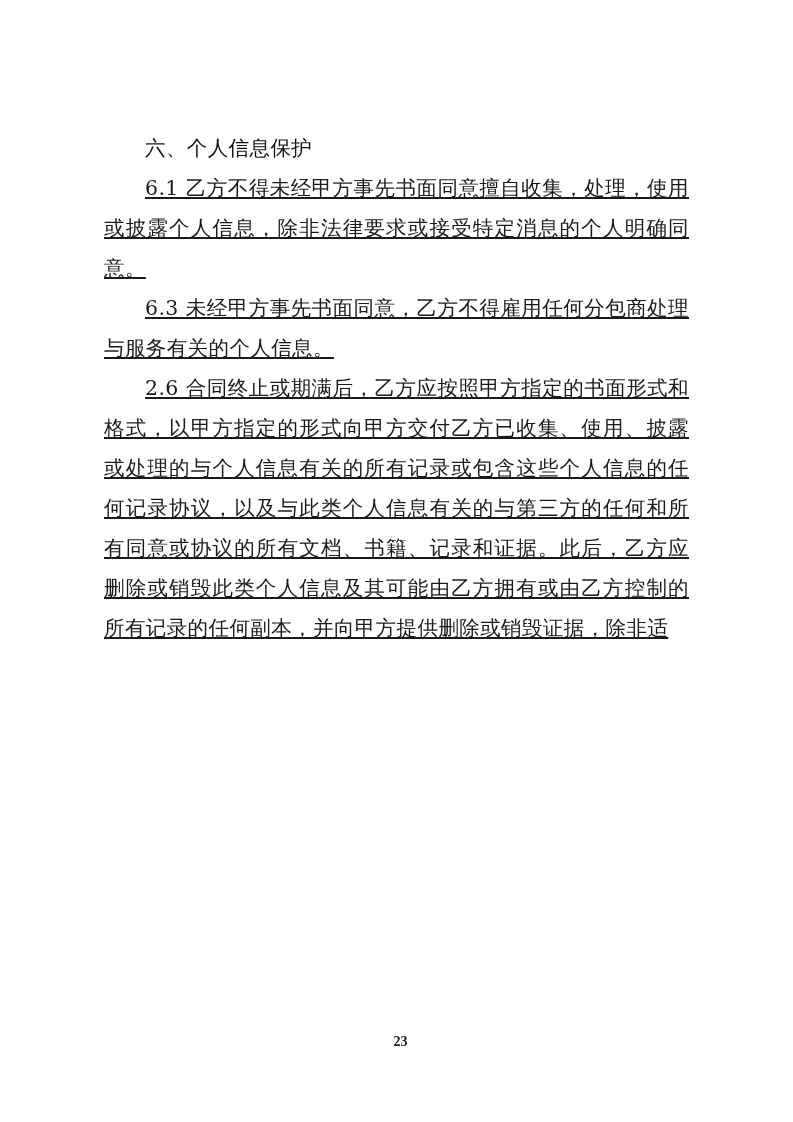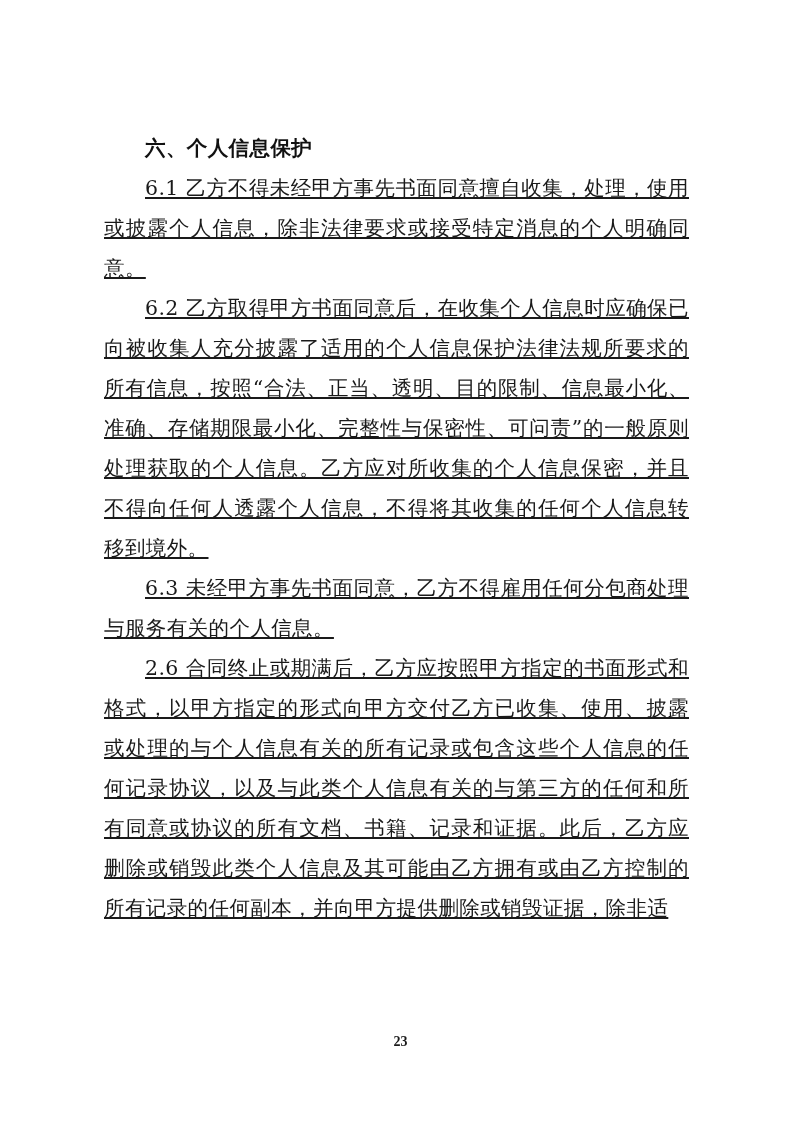--- a/index.html
+++ b/index.html
@@ -40,21 +40,21 @@
   }
   p.continued {
     text-indent: 0;
   }
   p.indent {
     text-indent: 41px;
     text-decoration: underline;
   }
   p.heading {
     text-indent: 41px;
-    font-weight: 700;
+    font-weight: 400;
     margin: 0;
     font-size: 20.5px;
     line-height: 40px;
     letter-spacing: 0.4px;
     color: #111;
   }
   .page-number {
     position: absolute;
     left: 0;
     right: 0;
@@ -67,18 +67,17 @@
     padding-left: 8px;
   }
 </style>
 </head>
 <body>
 
 <div class="page">
   <div class="doc-body">
     <p class="heading">六、个人信息保护</p>
     <p class="para indent">6.1 乙方不得未经甲方事先书面同意擅自收集，处理，使用或披露个人信息，除非法律要求或接受特定消息的个人明确同意。</p>
-    <p class="para indent">6.2 乙方取得甲方书面同意后，在收集个人信息时应确保已向被收集人充分披露了适用的个人信息保护法律法规所要求的所有信息，按照“合法、正当、透明、目的限制、信息最小化、准确、存储期限最小化、完整性与保密性、可问责”的一般原则处理获取的个人信息。乙方应对所收集的个人信息保密，并且不得向任何人透露个人信息，不得将其收集的任何个人信息转移到境外。</p>
     <p class="para indent">6.3 未经甲方事先书面同意，乙方不得雇用任何分包商处理与服务有关的个人信息。</p>
     <p class="para indent">2.6 合同终止或期满后，乙方应按照甲方指定的书面形式和格式，以甲方指定的形式向甲方交付乙方已收集、使用、披露或处理的与个人信息有关的所有记录或包含这些个人信息的任何记录协议，以及与此类个人信息有关的与第三方的任何和所有同意或协议的所有文档、书籍、记录和证据。此后，乙方应删除或销毁此类个人信息及其可能由乙方拥有或由乙方控制的所有记录的任何副本，并向甲方提供删除或销毁证据，除非适</p>
   </div>
   <div class="page-number">23</div>
 </div>
 
 </body></html>

